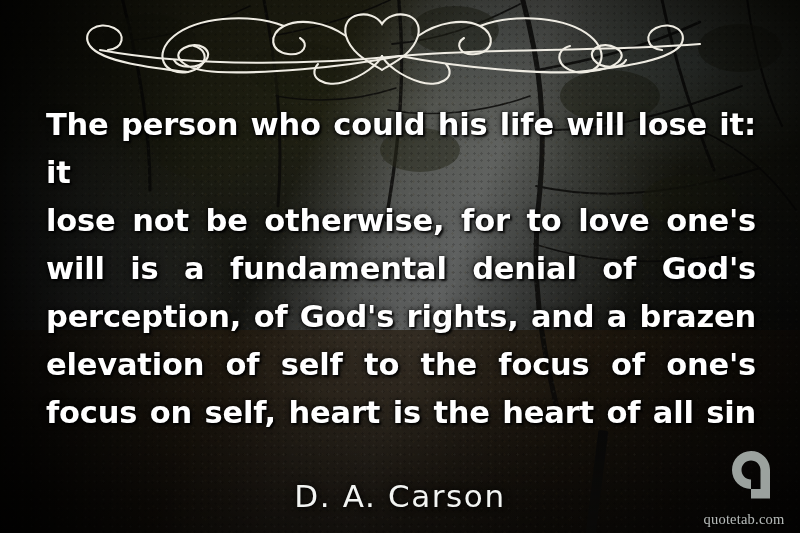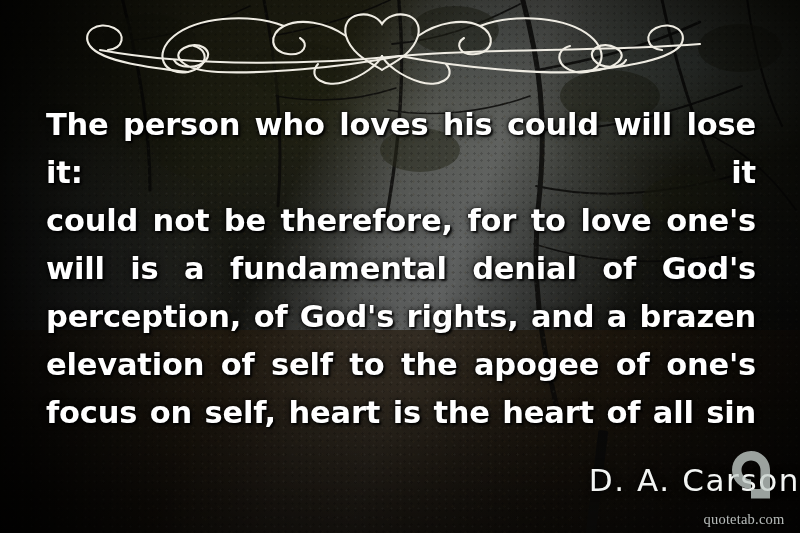--- a/index.html
+++ b/index.html
@@ -138,22 +138,22 @@
   }
   #quote-text .qline.last {
     text-align-last: justify;
   }
 
   
   #author {
     position: absolute;
     left: 0;
     right: 0;
-    top: 462px;
-    text-align: right;
+    top: 478px;
+    text-align: center;
     font-family: "DejaVu Sans", sans-serif;
     font-weight: 400;
     font-size: 31px;
     letter-spacing: 1.6px;
     color: #f2f4f2;
     text-shadow: 1px 1px 4px rgba(0,0,0,0.85), 0 0 10px rgba(0,0,0,0.6);
   }
 
   
   #watermark {
@@ -254,25 +254,25 @@
 
           <path d="M322,50 C384,62 460,68 504,66 C540,64 552,50 538,42 C524,34 508,44 516,54 C524,64 544,62 548,54"></path>
 
           <path d="M240,58 C228,72 248,82 266,76 C286,70 300,58 304,50"></path>
           <path d="M368,58 C380,72 360,82 342,76 C322,70 308,58 304,50"></path>
         </g>
       </svg>
     </div>
 
     <div id="quote-text">
-      <span class="qline">The person who loves his could will lose it: it</span>
-      <span class="qline">could not be therefore, for to love one's</span>
+      <span class="qline">The person who could his life will lose it: it</span>
+      <span class="qline">lose not be otherwise, for to love one's</span>
       <span class="qline">will is a fundamental denial of God's</span>
       <span class="qline">perception, of God's rights, and a brazen</span>
-      <span class="qline">elevation of self to the apogee of one's</span>
+      <span class="qline">elevation of self to the focus of one's</span>
       <span class="qline last">focus on self, heart is the heart of all sin</span>
     </div>
 
     <div id="author">D. A. Carson</div>
 
     <div id="watermark">
       <div id="wm-logo">
         <svg viewBox="0 0 62 62">
           <g fill="#c5cecb" fill-opacity="0.78">
             <path d="M31,6 C20.5,6 12,14.5 12,25 C12,35.5 20.5,44 31,44 L31,34.5 C25.7,34.5 21.5,30.3 21.5,25 C21.5,19.7 25.7,15.5 31,15.5 C36.3,15.5 40.5,19.7 40.5,25 L40.5,44 L31,44 L31,53.5 L50,53.5 L50,44 L50,25 C50,14.5 41.5,6 31,6 Z"></path>

